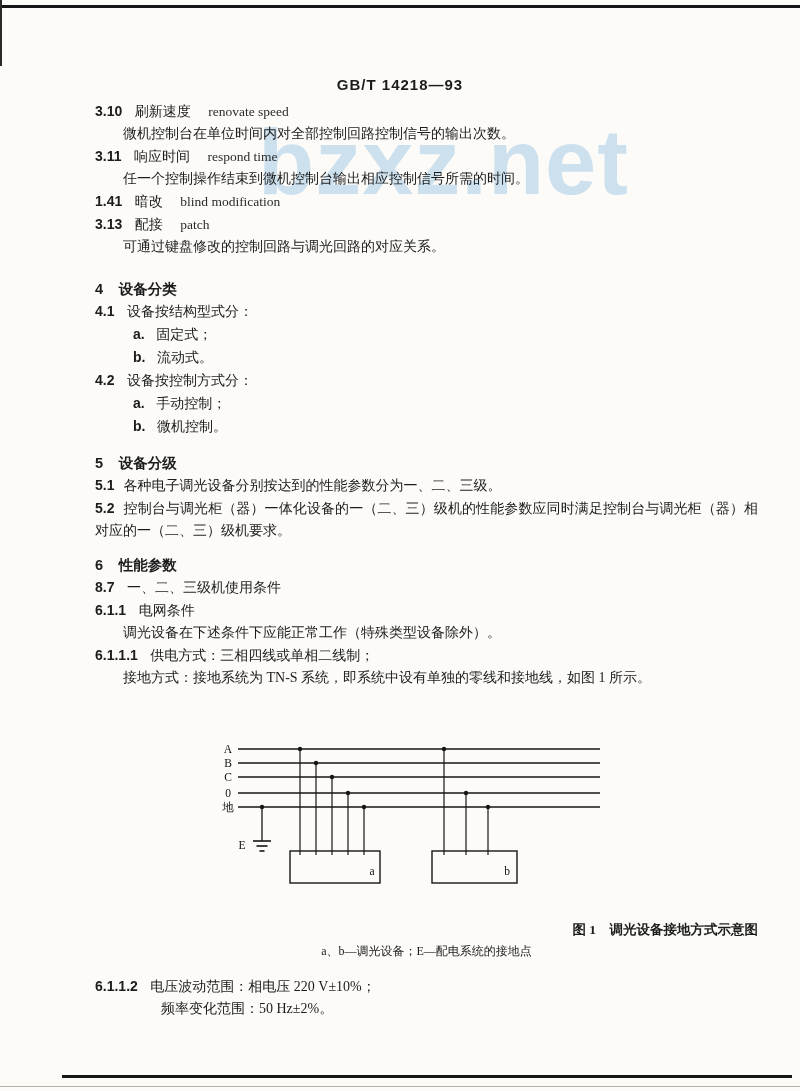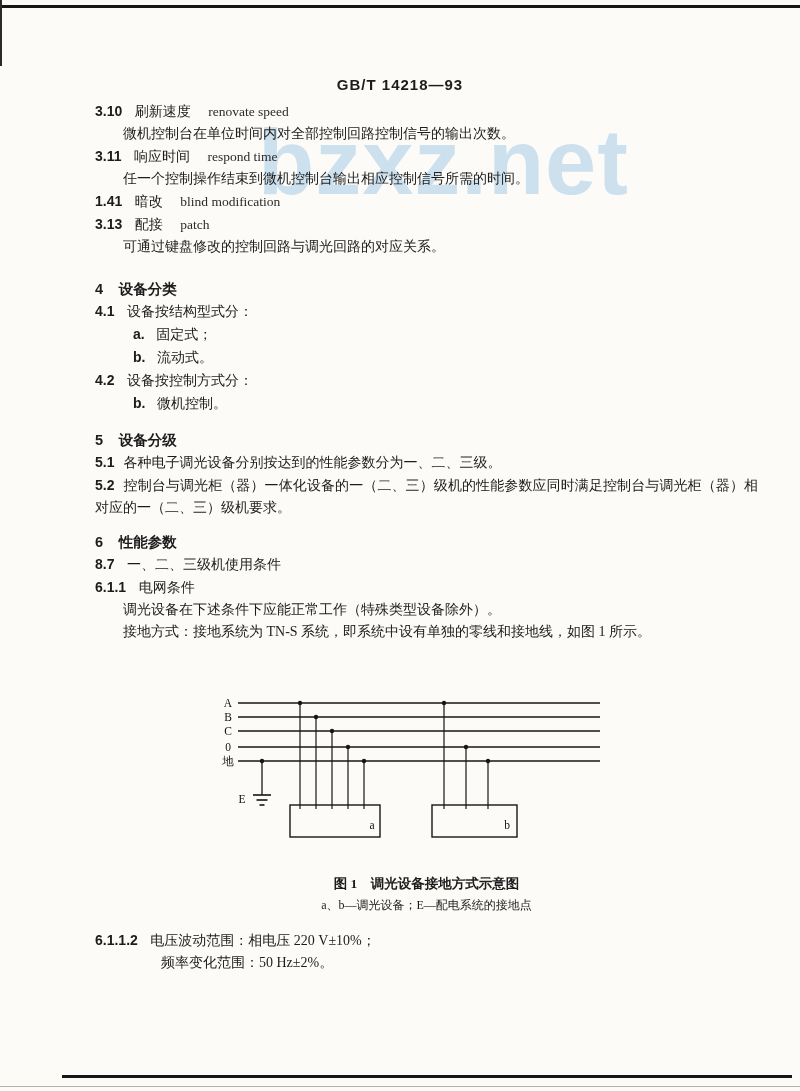--- a/index.html
+++ b/index.html
@@ -41,21 +41,21 @@
   .cont2  { text-indent:2em; }
   .cont65 { padding-left:66px; }
   .sp20 { height:20px; } .sp14 { height:14px; } .sp12 { height:12px; }
 
   .figwrap { position:relative; height:282px; }
   .figwrap svg { position:absolute; top:48px; left:117px; }
   .circuit line, .circuit rect, .circuit path { stroke:#161616; fill:none; }
   .circuit text { font-family:"Liberation Serif", serif; font-size:11.5px; fill:#111; }
   .circuit .dot { fill:#161616; stroke:none; }
   .circuit .terminal { fill:#fcfbf8; }
-  .figcap  { position:absolute; top:232px; left:0; width:100%; text-align:center;
+  .figcap  { position:absolute; top:232px; left:0; width:100%; text-align:right;
              font-weight:bold; font-size:13.5px; }
   .figleg  { position:absolute; top:254px; left:0; width:100%; text-align:center;
              font-size:12px; }
   .m4 { margin-top:4px; }
 </style>
 </head>
 <body>
 
 <div class="page">
   <div class="rule-top"></div>
@@ -110,20 +110,24 @@
     </div>
     <div class="line li">
       <span class="lab">b.</span>
       <span>流动式。</span>
     </div>
     <div class="line">
       <span class="num">4.2</span>
       <span>设备按控制方式分：</span>
     </div>
     <div class="line li">
+      <span class="lab">a.</span>
+      <span>手动控制；</span>
+    </div>
+    <div class="line li">
       <span class="lab">b.</span>
       <span>微机控制。</span>
     </div>
 
     <div class="sp14"></div>
 
     <div class="line h">
       <span class="num">5</span>
       <span>设备分级</span>
     </div>
@@ -142,20 +146,24 @@
     </div>
     <div class="line">
       <span class="num">8.7</span>
       <span>一、二、三级机使用条件</span>
     </div>
     <div class="line">
       <span class="num">6.1.1</span>
       <span>电网条件</span>
     </div>
     <div class="line cont2">调光设备在下述条件下应能正常工作（特殊类型设备除外）。</div>
+    <div class="line">
+      <span class="num">6.1.1.1</span>
+      <span>供电方式：三相四线或单相二线制；</span>
+    </div>
     <div class="line cont2">接地方式：接地系统为 TN-S 系统，即系统中设有单独的零线和接地线，如图 1 所示。</div>
 
     <div class="figwrap">
       <svg class="circuit" width="400" height="164" viewBox="0 0 400 164">
 
         <text x="16" y="16" text-anchor="middle">A</text>
         <text x="16" y="30" text-anchor="middle">B</text>
         <text x="16" y="44" text-anchor="middle">C</text>
         <text x="16" y="60" text-anchor="middle">0</text>
         <text x="16" y="74" text-anchor="middle">地</text>

